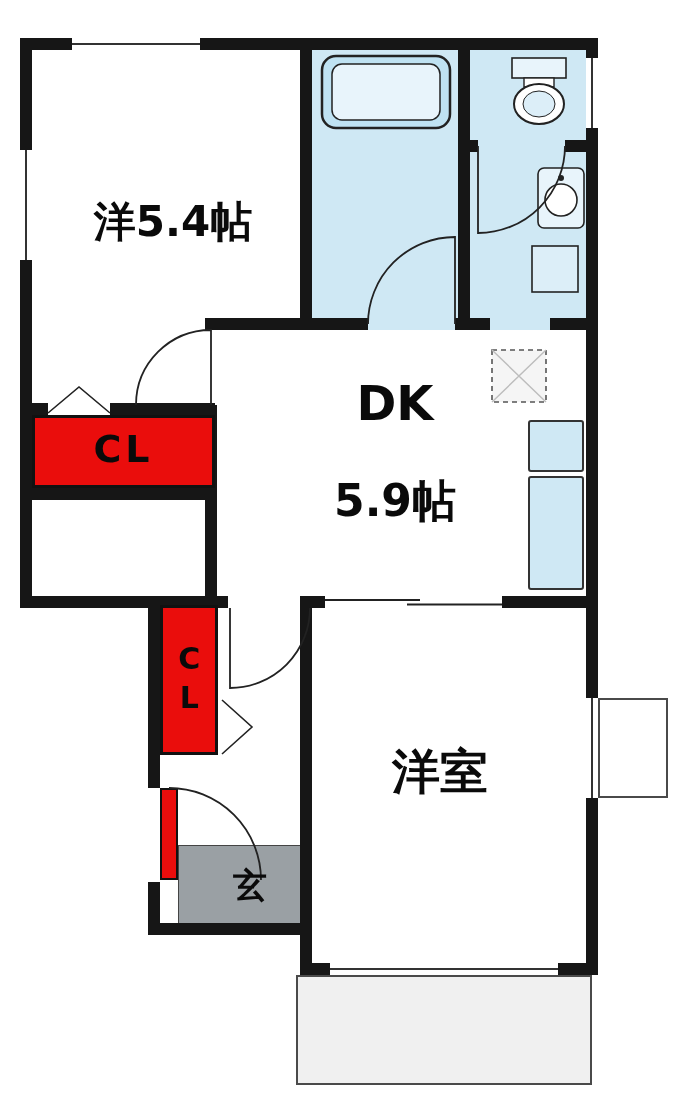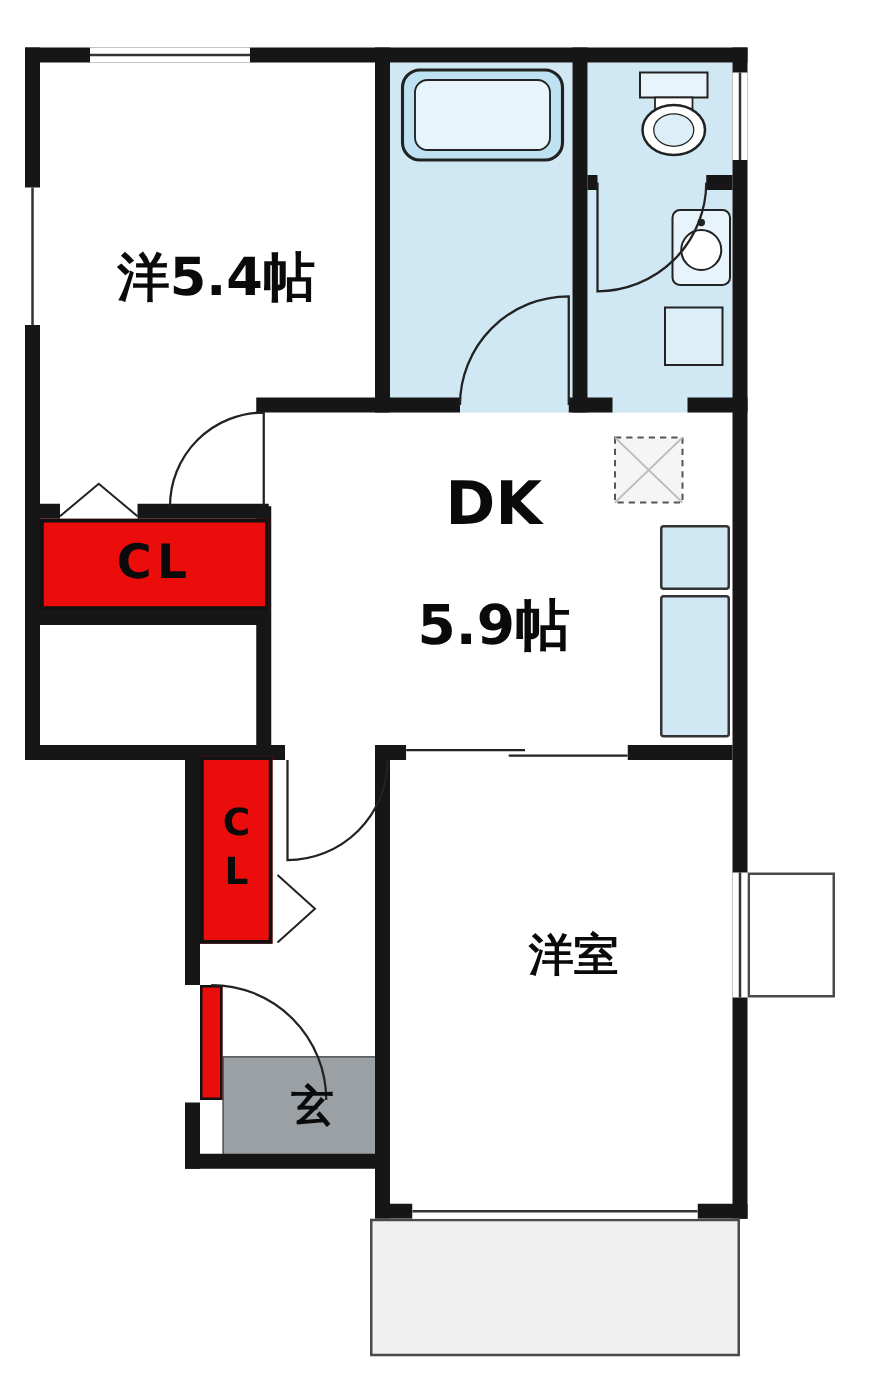--- a/index.html
+++ b/index.html
@@ -27,21 +27,21 @@
   .lbl-bedroom1{left:78px;top:200px;width:190px;font-size:42px;}
   .lbl-dk1{left:325px;top:378px;width:140px;font-size:48px;}
   .lbl-dk2{left:305px;top:436px;width:180px;font-size:44px;margin-top:42px;}
   .lbl-cl1{left:32px;top:430px;width:183px;font-size:38px;letter-spacing:4px;}
   .lbl-cl2{
     left:160px;top:605px;width:58px;height:150px;font-size:30px;
     display:flex;align-items:center;justify-content:center;
     writing-mode:vertical-rl;text-orientation:upright;letter-spacing:4px;
   }
   .lbl-genkan{left:215px;top:868px;width:70px;font-size:34px;}
-  .lbl-bedroom2a{left:384px;top:746px;width:150px;font-size:36px;}
+  .lbl-bedroom2a{left:365px;top:746px;width:150px;font-size:48px;}
   .lbl-bedroom2b{left:375px;top:806px;width:130px;font-size:44px;}
 </style>
 </head>
 <body>
 
 <div id="stage" style="--wall: #161616; --water: #cfe8f4; --closet: #ea0d0c; --genkan: #9aa0a4; --balcony: #f0f0f0;">
 
   <div class="fill waterfill" style="left:312px;top:50px;width:146px;height:280px;"></div>
   <div class="fill waterfill" style="left:470px;top:50px;width:116px;height:102px;"></div>
   <div class="fill waterfill" style="left:470px;top:140px;width:116px;height:190px;"></div>

